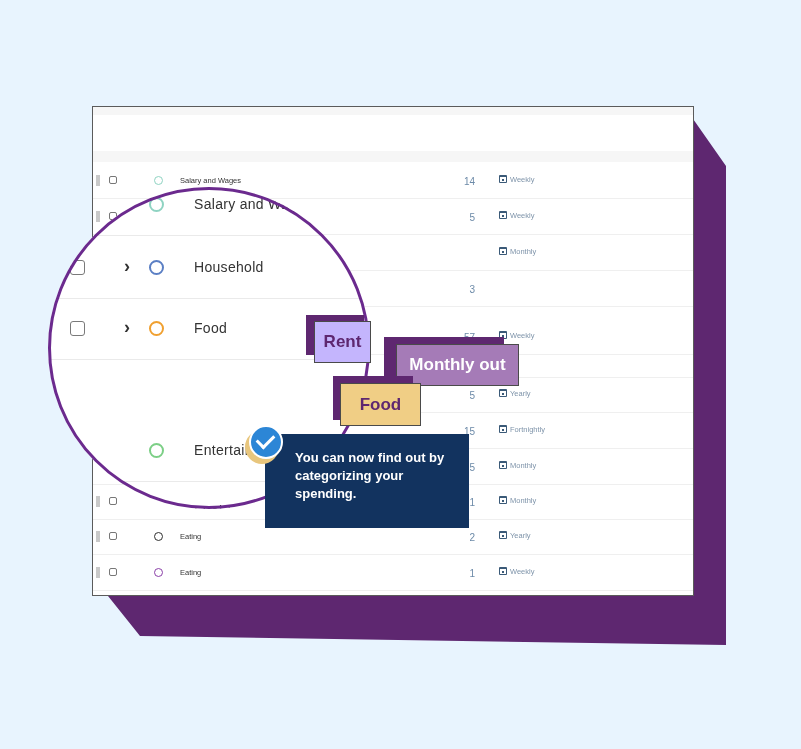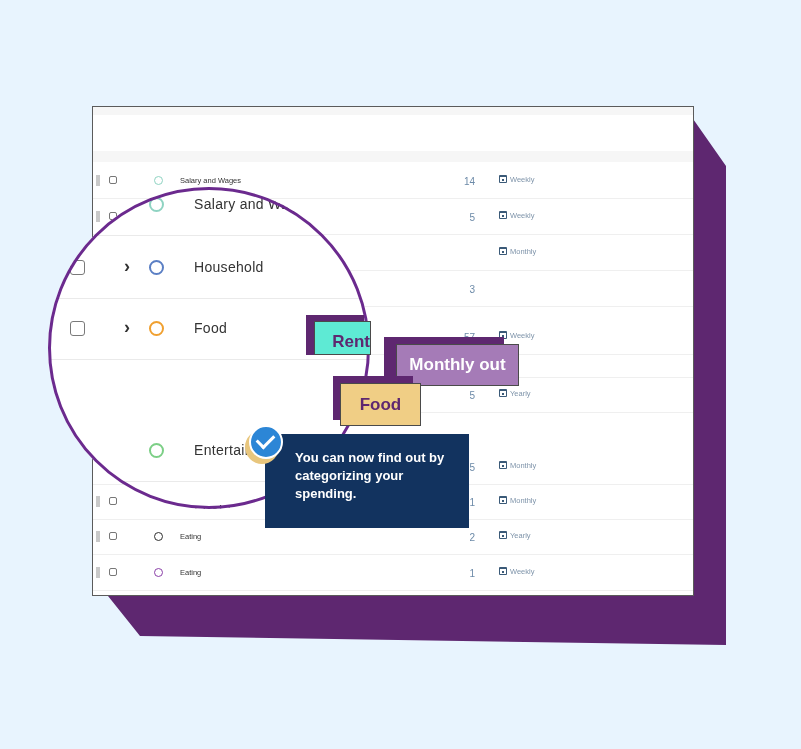--- a/index.html
+++ b/index.html
@@ -97,20 +97,24 @@
   </div>
   <div class="row" style="top:212px">
     <div class="items">57</div>
     <div class="budget"><span class="cal"></span><span>Weekly</span></div>
   </div>
   <div class="row" style="top:235px"></div>
   <div class="row" style="top:270px">
     <div class="items">5</div>
     <div class="budget"><span class="cal"></span><span>Yearly</span></div>
   </div>
+  <div class="row" style="top:306px">
+    <div class="items">15</div>
+    <div class="budget"><span class="cal"></span><span>Fortnightly</span></div>
+  </div>
   <div class="row" style="top:342px">
     <div class="items">5</div>
     <div class="budget"><span class="cal"></span><span>Monthly</span></div>
   </div>
   <div class="row" style="top:377px">
     <div class="grip"></div>
     <div class="cb"></div>
     <div class="items">1</div>
     <div class="budget"><span class="cal"></span><span>Monthly</span></div>
   </div>
@@ -153,21 +157,21 @@
     <div class="lring" style="border-color:#7ccf86"></div>
     <div class="lname">Entertainment</div>
   </div>
   <div class="lrow" style="top:295px">
     <div class="lname">Fuel / ...</div>
   </div>
 </div>
 <div class="lens-border"></div>
 
 <div class="tag-back" style="left:306px; top:315px; width:58px; height:40px;"></div>
-<div class="tag" style="left:314px; top:321px; width:57px; height:34px; background:#5eead4; color:#5e2770; font-size:17px; line-height:40px;text-align:right;">Rent</div>
+<div class="tag" style="left:314px; top:321px; width:57px; height:42px; background:#c4b5fd; color:#5e2770; font-size:17px; line-height:40px;">Rent</div>
 
 <div class="tag-back" style="left:384px; top:337px; width:120px; height:42px;"></div>
 <div class="tag" style="left:396px; top:344px; width:123px; height:42px; background:#a57bb7; color:#fff; font-size:17px; line-height:40px;">Monthly out</div>
 
 <div class="tag-back" style="left:333px; top:376px; width:80px; height:44px;"></div>
 <div class="tag" style="left:340px; top:383px; width:81px; height:43px; background:#f0ce85; color:#5e2770; font-size:17px; line-height:41px;">Food</div>
 
 <div class="tooltip"><span>You can now find out by categorizing your spending.</span></div>
 <div class="check-shadow"></div>
 <div class="check"></div>

